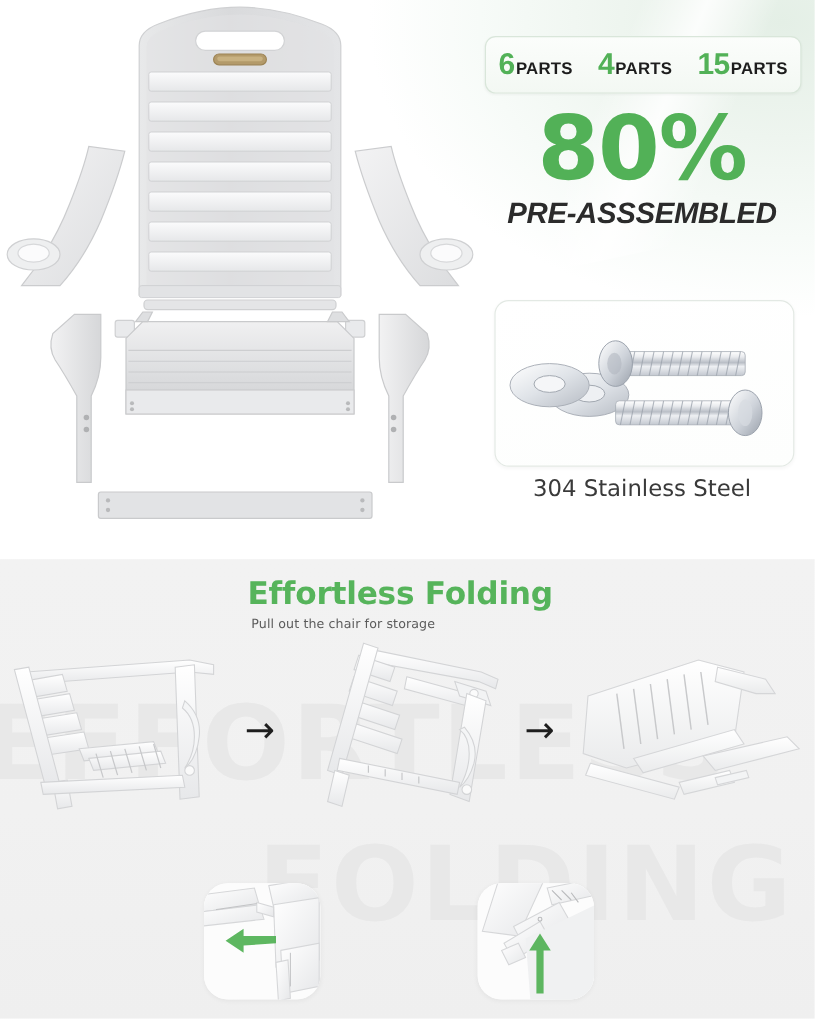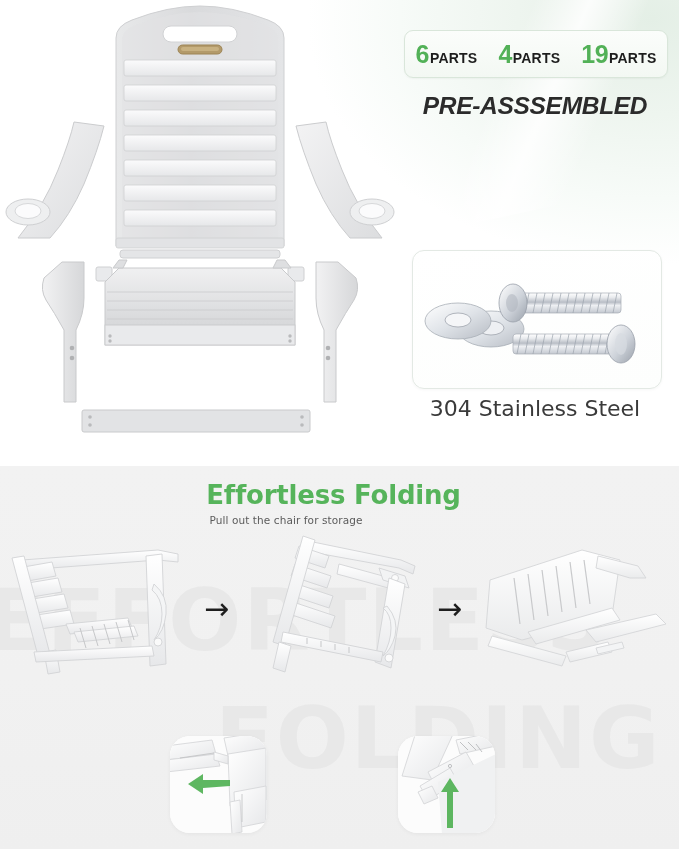--- a/index.html
+++ b/index.html
@@ -49,21 +49,21 @@
   
   .hw-box{
     position:absolute;left:412px;top:250px;width:248px;height:137px;
     background:linear-gradient(170deg,#ffffff 0%,#fdfefd 100%);
     border:1px solid #e3e9e4;border-radius:12px;
     box-shadow:0 1px 3px rgba(0,0,0,.035);
     overflow:hidden;
   }
   .hw-caption{
     position:absolute;left:404px;top:396px;width:262px;text-align:center;
-    font-size:22px;color:#3a3a3a;font-family:"DejaVu Sans", sans-serif;
+    font-size:19px;color:#3a3a3a;font-family:"DejaVu Sans", sans-serif;
   }
 
   
   .bottom-section{
     position:absolute;left:0;top:466px;width:679px;height:383px;
     background:linear-gradient(180deg,#f2f2f2 0%,#f1f1f1 55%,#efefef 100%);
     overflow:hidden;
   }
   .fold-title{
     position:absolute;left:0;top:14px;width:667px;text-align:center;
@@ -219,26 +219,27 @@
     <div class="parts-badge">
       <div class="badge-item">
         <span class="badge-num">6</span>
         <span class="badge-unit">PARTS</span>
       </div>
       <div class="badge-item">
         <span class="badge-num">4</span>
         <span class="badge-unit">PARTS</span>
       </div>
       <div class="badge-item">
-        <span class="badge-num">19</span>
+        <span class="badge-num">15</span>
         <span class="badge-unit">PARTS</span>
       </div>
     </div>
 
     <div class="pct-wrap">
+      <div class="pct-big">80%</div>
       <div class="pct-sub">PRE-ASSSEMBLED</div>
     </div>
 
     <div class="hw-box">
       <svg width="248" height="137" viewBox="0 0 248 137">
         <defs>
           <linearGradient id="gMetal" x1="0" y1="0" x2="0" y2="1">
             <stop offset="0" stop-color="#ffffff"></stop>
             <stop offset=".22" stop-color="#e9ebee"></stop>
             <stop offset=".46" stop-color="#b9bec6"></stop>

